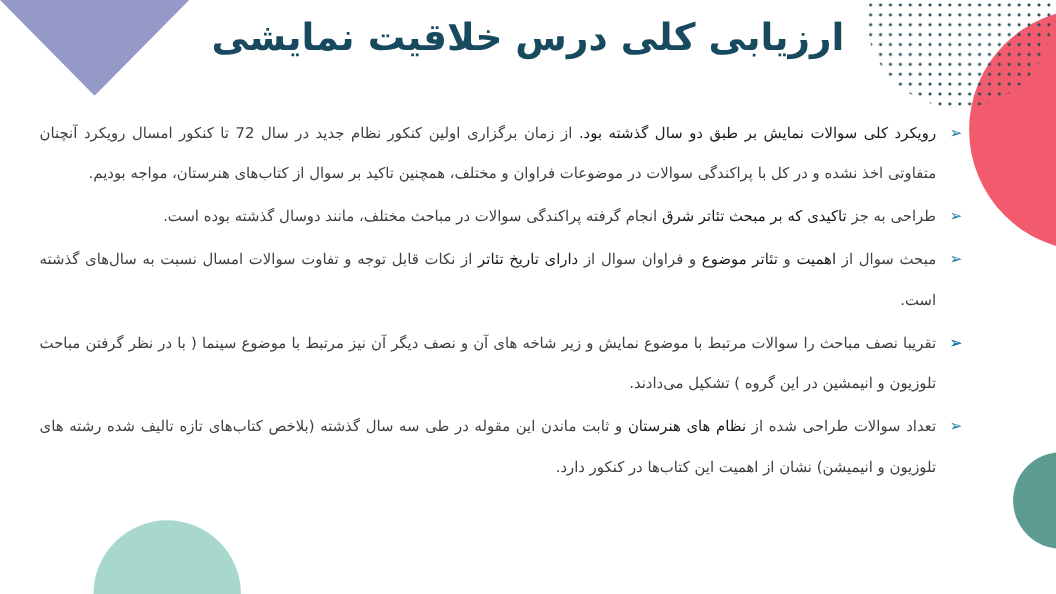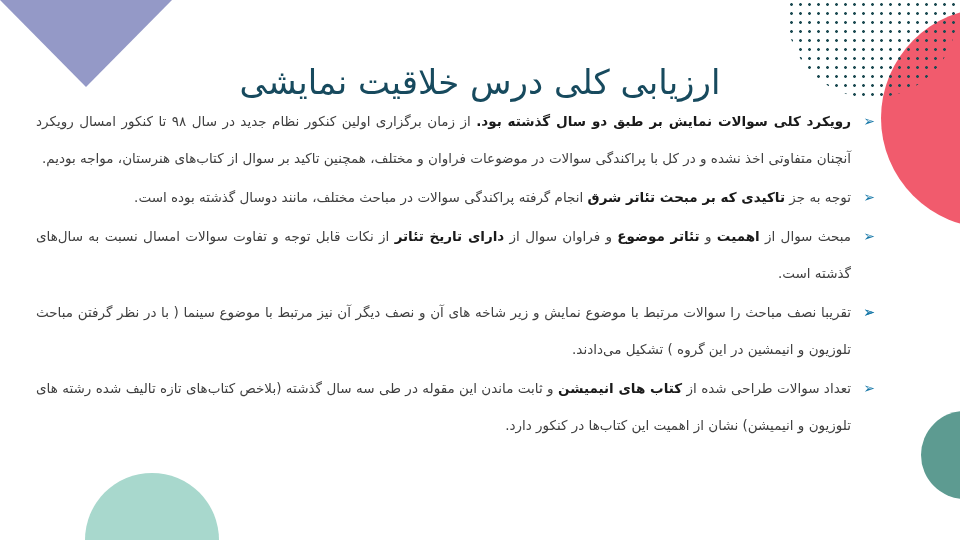--- a/index.html
+++ b/index.html
@@ -37,61 +37,60 @@
   }
   .circle-mint{
     left:85px;top:473px;width:134px;height:134px;border-radius:50%;
     background:var(--mint-circle,#a8d8cd);
     z-index:1;
   }
   
   .title{
     position:absolute;top:14px;left:0;right:0;
     text-align:center;direction:rtl;
-    font-size:34px;font-weight:normal;
+    font-size:34px;font-weight:bold;
     color:var(--title,#174a5e);
     z-index:3;
-    margin-top:48px;
   }
   
   .content{
     position:absolute;top:103px;right:85px;left:36px;
     direction:rtl;z-index:3;
   }
   .bullet{
     position:relative;
     padding-right:24px;
     margin-bottom:2px;
     font-size:13.5px;
     line-height:37px;
     color:var(--body-text,#3f3f3f);
     text-align:justify;
   }
   .bullet .marker{
     position:absolute;right:0;top:0;
     line-height:37px;font-size:14px;
     color:var(--marker,#1778a8);
   }
-  .bullet .b{font-weight:bold;color:var(--bold-text,#1a1a1a);}
+  .bullet .b{font-weight:normal;color:var(--bold-text,#1a1a1a);}
 </style>
 </head>
 <body style="--title: #174a5e; --marker: #1778a8; --body-text: #3f3f3f; --bold-text: #1a1a1a; --red-circle: #f15b6d; --purple-triangle: #9499c7; --mint-circle: #a8d8cd; --teal-circle: #5d9b91; --dots: #1c4a52;">
 
 <div class="slide">
 
   <div class="deco circle-red"></div>
   <div class="deco dots"></div>
   <div class="deco triangle"></div>
   <div class="deco circle-teal"></div>
   <div class="deco circle-mint"></div>
 
   <div class="title">ارزیابی کلی درس خلاقیت نمایشی</div>
 
   <div class="content">
-      <div class="bullet"><span class="marker">➢</span><span><span class="b">رویکرد کلی سوالات نمایش بر طبق دو سال گذشته بود.</span><span> از زمان برگزاری اولین کنکور نظام جدید در سال ۹۸ تا کنکور امسال رویکرد آنچنان متفاوتی اخذ نشده و در کل با پراکندگی سوالات در موضوعات فراوان و مختلف، همچنین تاکید بر سوال از کتاب‌های هنرستان، مواجه بودیم.</span></span></div>
-      <div class="bullet"><span class="marker">➢</span><span><span>توجه به جز </span><span class="b">تاکیدی که بر مبحث تئاتر شرق</span><span> انجام گرفته پراکندگی سوالات در مباحث مختلف، مانند دوسال گذشته بوده است.</span></span></div>
+      <div class="bullet"><span class="marker">➢</span><span><span class="b">رویکرد کلی سوالات نمایش بر طبق دو سال گذشته بود.</span><span> از زمان برگزاری اولین کنکور نظام جدید در سال 72 تا کنکور امسال رویکرد آنچنان متفاوتی اخذ نشده و در کل با پراکندگی سوالات در موضوعات فراوان و مختلف، همچنین تاکید بر سوال از کتاب‌های هنرستان، مواجه بودیم.</span></span></div>
+      <div class="bullet"><span class="marker">➢</span><span><span>طراحی به جز </span><span class="b">تاکیدی که بر مبحث تئاتر شرق</span><span> انجام گرفته پراکندگی سوالات در مباحث مختلف، مانند دوسال گذشته بوده است.</span></span></div>
       <div class="bullet"><span class="marker">➢</span><span><span>مبحث سوال از </span><span class="b">اهمیت</span><span> و </span><span class="b">تئاتر موضوع</span><span> و فراوان سوال از </span><span class="b">دارای تاریخ تئاتر</span><span> از نکات قابل توجه و تفاوت سوالات امسال نسبت به سال‌های گذشته است.</span></span></div>
       <div class="bullet"><span class="marker">➢</span></div>
       <div class="bullet"><span class="marker">➢</span><span><span>تقریبا نصف مباحث را سوالات مرتبط با موضوع نمایش و زیر شاخه های آن و نصف دیگر آن نیز مرتبط با موضوع سینما ( با در نظر گرفتن مباحث تلوزیون و انیمشین در این گروه ) تشکیل می‌دادند.</span></span></div>
-      <div class="bullet"><span class="marker">➢</span><span><span>تعداد سوالات طراحی شده از </span><span class="b">کتاب های انیمیشن</span><span> و ثابت ماندن این مقوله در طی سه سال گذشته (بلاخص کتاب‌های تازه تالیف شده رشته های تلوزیون و انیمیشن) نشان از اهمیت این کتاب‌ها در کنکور دارد.</span></span></div>
+      <div class="bullet"><span class="marker">➢</span><span><span>تعداد سوالات طراحی شده از </span><span class="b">نظام های هنرستان</span><span> و ثابت ماندن این مقوله در طی سه سال گذشته (بلاخص کتاب‌های تازه تالیف شده رشته های تلوزیون و انیمیشن) نشان از اهمیت این کتاب‌ها در کنکور دارد.</span></span></div>
     </div>
 
 </div>
 
 </body></html>

